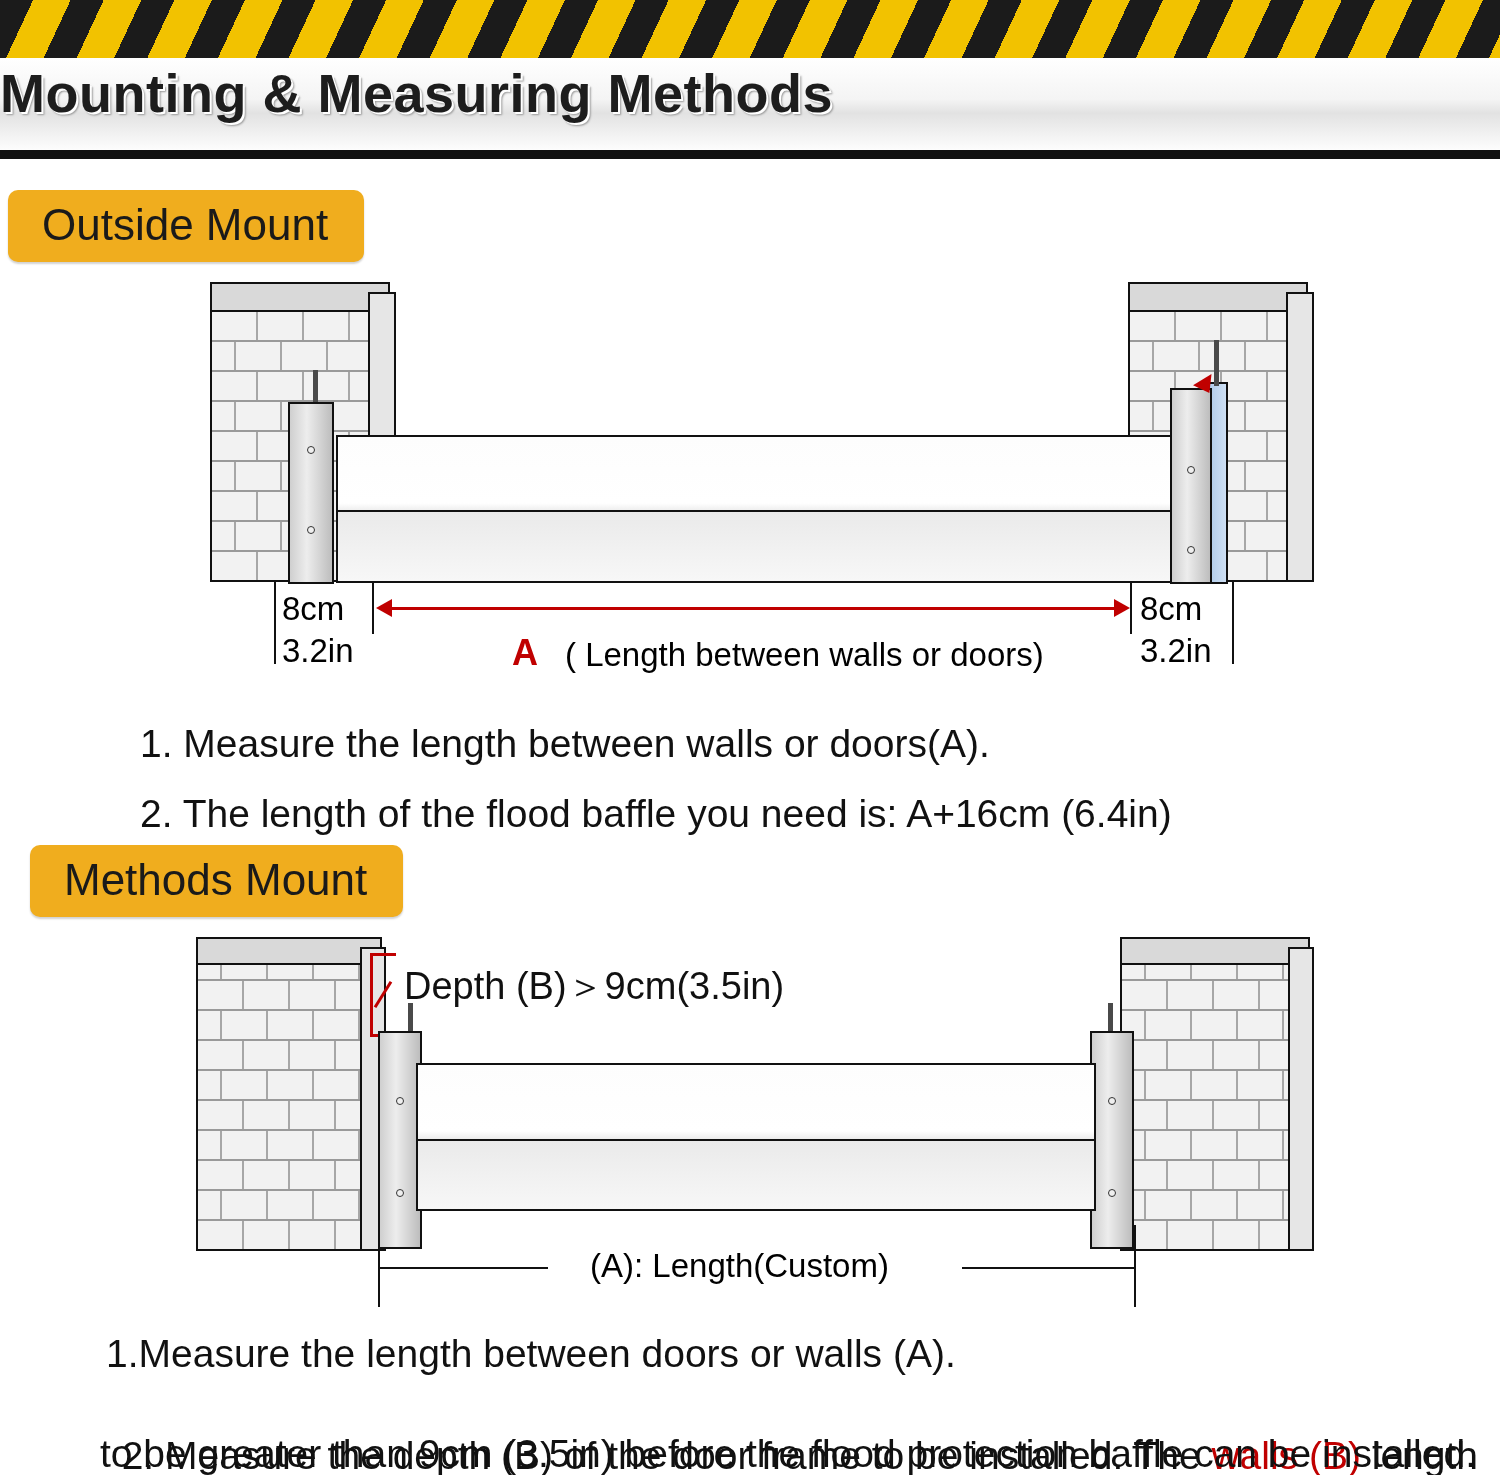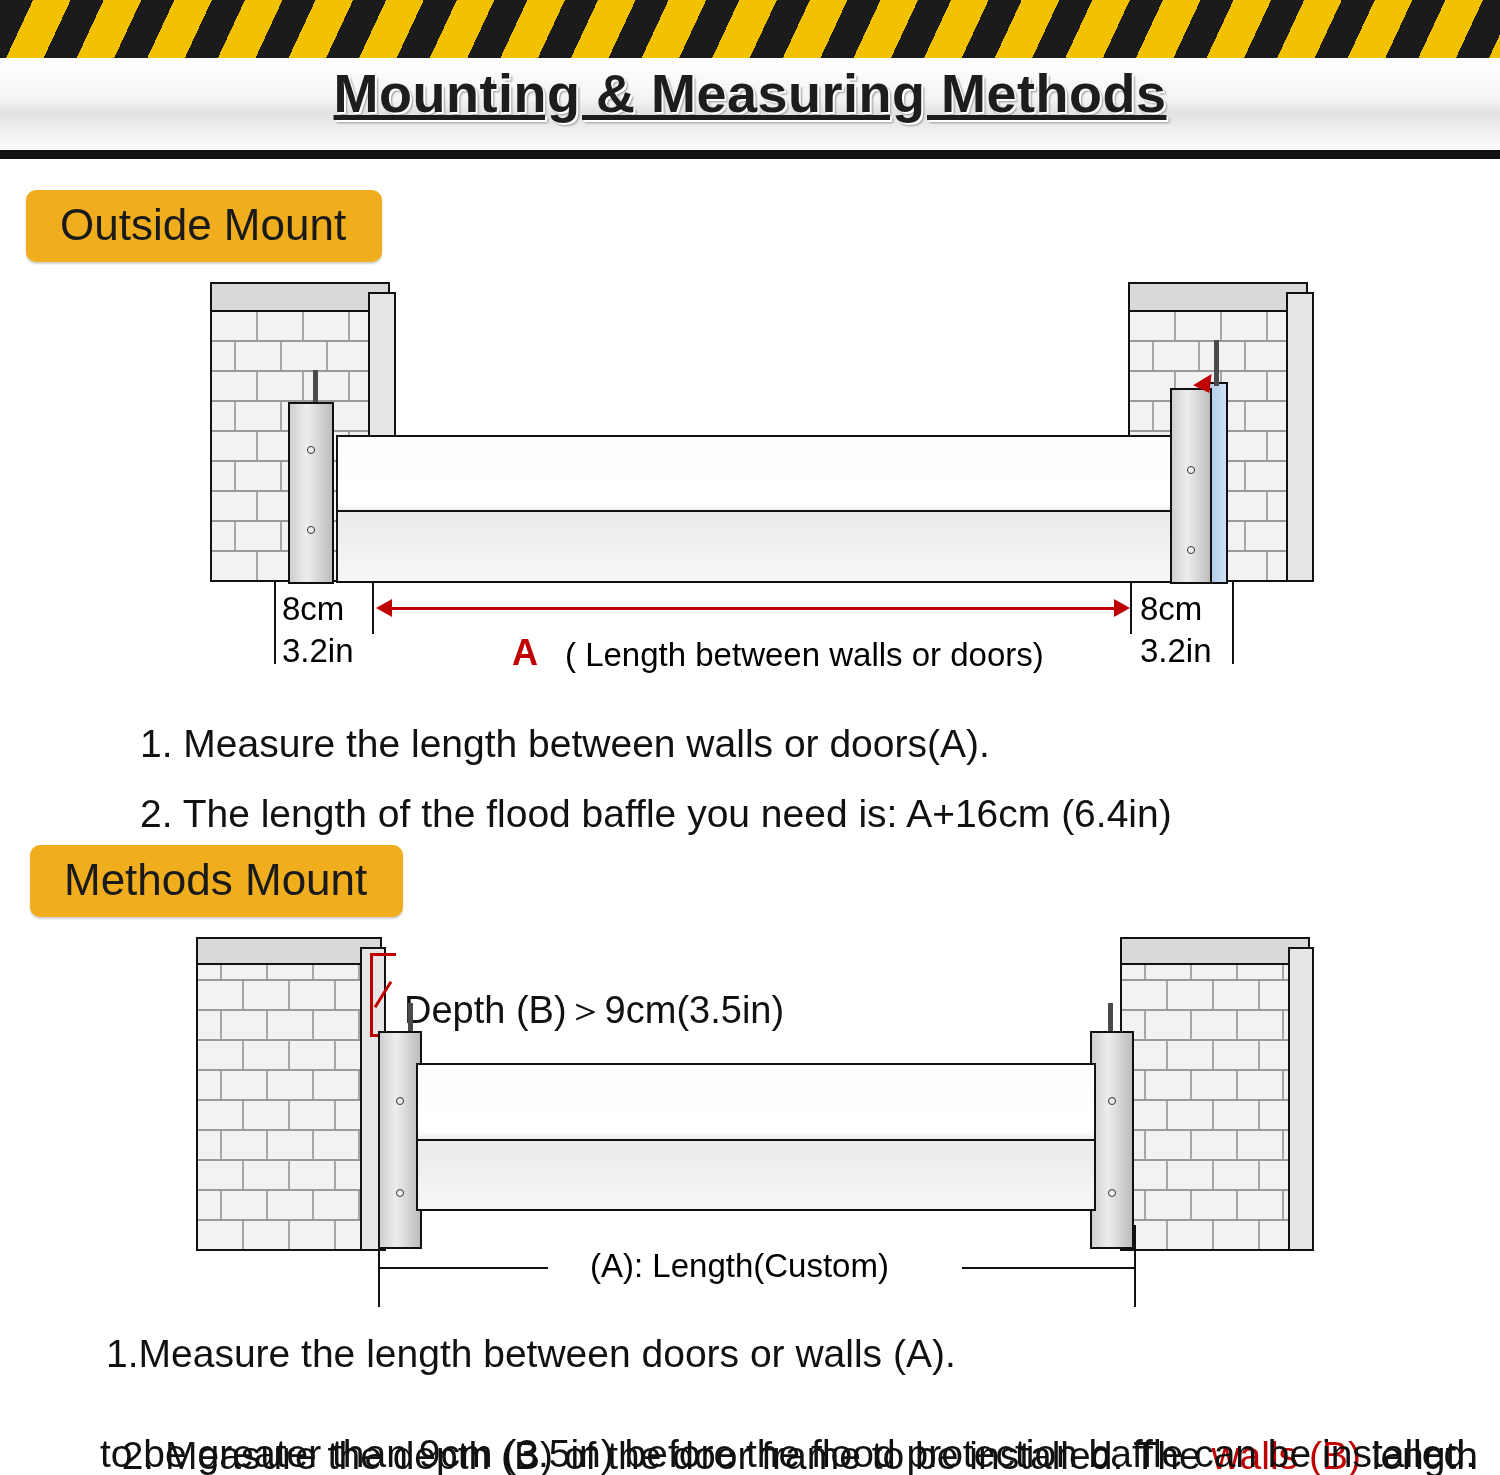--- a/index.html
+++ b/index.html
@@ -33,40 +33,39 @@
     position: absolute;
     left: 0; top: 58px;
     width: 1500px; height: 92px;
     background: linear-gradient(180deg,#ffffff 0%,#f4f4f4 45%,#e2e2e2 60%,#fdfdfd 100%);
     border-bottom: 9px solid #111;
   }
   .title-text {
     position: absolute;
     width: 100%;
     top: 4px;
-    text-align: center;
+    text-align: left;
     font-size: 54px;
     font-weight: bold;
     letter-spacing: 0.5px;
     color: #1d1d1d;
     text-shadow: 2px 2px 0 #ffffff, 3px 3px 2px #9a9a9a;
-    text-decoration: underline;
   }
 
   
   .badge {
     position: absolute;
     background: #f0ad1e;
     border-radius: 10px;
     font-size: 44px;
     color: #1a1a1a;
     padding: 10px 36px 12px 34px;
     box-shadow: 0 2px 2px rgba(0,0,0,.18);
   }
-  #badge-outside { left: 26px; top: 190px; }
+  #badge-outside { left: 8px; top: 190px; }
   #badge-inside  { left: 30px; top: 845px; }
 
   
   .diagram { position: absolute; }
 
   .txt { position: absolute; white-space: pre; }
 
   
   .brick-col {
     position: absolute;
@@ -180,21 +179,20 @@
     font-size: 39px;
     color: #111;
     white-space: pre;
   }
   .red { color: #c00000; }
   .depth-note {
     position: absolute;
     font-size: 38px;
     color: #111;
     white-space: pre;
-    margin-top: 24px;
   }
 </style>
 </head>
 <body>
 
 <div class="hazard-bar"></div>
 <div class="title-band">
   <div class="title-text">Mounting &amp; Measuring Methods</div>
 </div>
 

